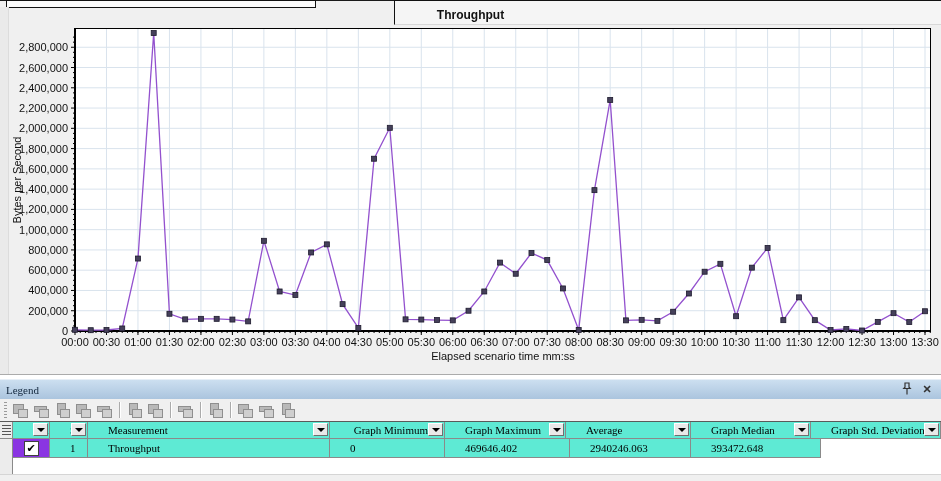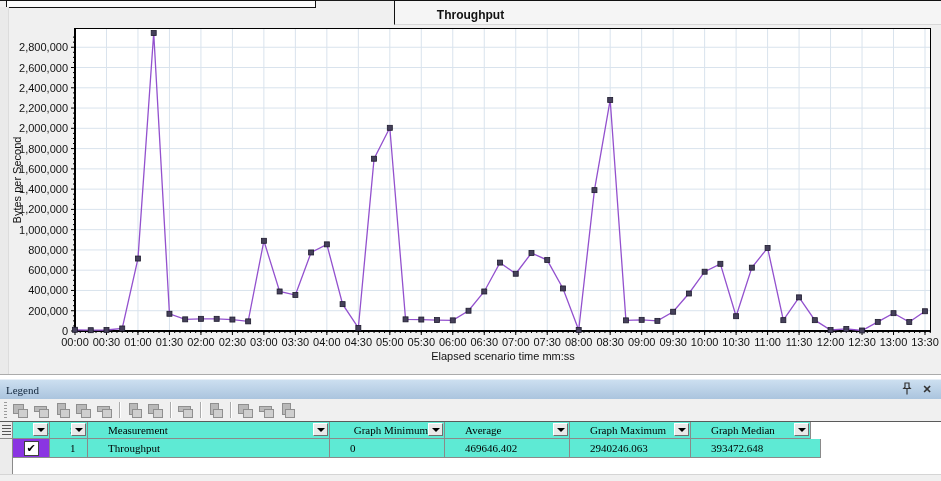--- a/index.html
+++ b/index.html
@@ -523,30 +523,34 @@
             <div class="dd-btn"></div>
           </div>
           <div class="hcell" style="width: 242px; flex: 0 0 242px;">
             <span>Measurement</span>
             <div class="dd-btn"></div>
           </div>
           <div class="hcell" style="width: 115px; flex: 0 0 115px; justify-content: flex-end;">
             <span>Graph Minimum</span>
             <div class="dd-btn"></div>
           </div>
+          <div class="hcell" style="width: 121px; flex: 0 0 121px;">
+            <span>Graph Maximum</span>
+            <div class="dd-btn"></div>
+          </div>
           <div class="hcell" style="width: 125px; flex: 0 0 125px;">
             <span>Average</span>
             <div class="dd-btn"></div>
           </div>
-          <div class="hcell" style="width: 121px; flex: 0 0 121px;">
-            <span>Graph Maximum</span>
-            <div class="dd-btn"></div>
-          </div>
           <div class="hcell" style="width: 120px; flex: 0 0 120px;">
             <span>Graph Median</span>
+            <div class="dd-btn"></div>
+          </div>
+          <div class="hcell" style="width: 130px; flex: 0 0 130px;">
+            <span>Graph Std. Deviation</span>
             <div class="dd-btn"></div>
           </div>
         </div>
         <div class="lt-row">
           <div class="rcell rowsel" style="width: 13px; flex: 0 0 13px;"></div>
           <div class="rcell swatch-cell" style="width: 37px; flex: 0 0 37px; background: rgb(138, 53, 226);">
             <div class="checkbox">✔</div>
           </div>
           <div class="rcell" style="width: 38px; flex: 0 0 38px;">1</div>
           <div class="rcell" style="width: 242px; flex: 0 0 242px;">Throughput</div>

